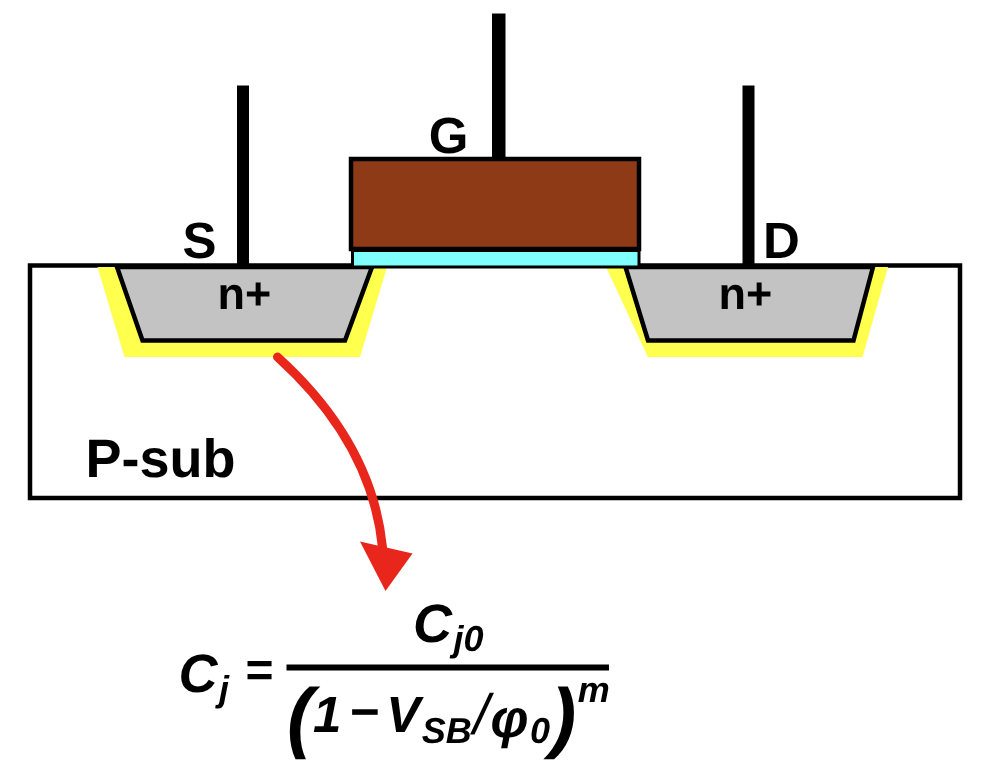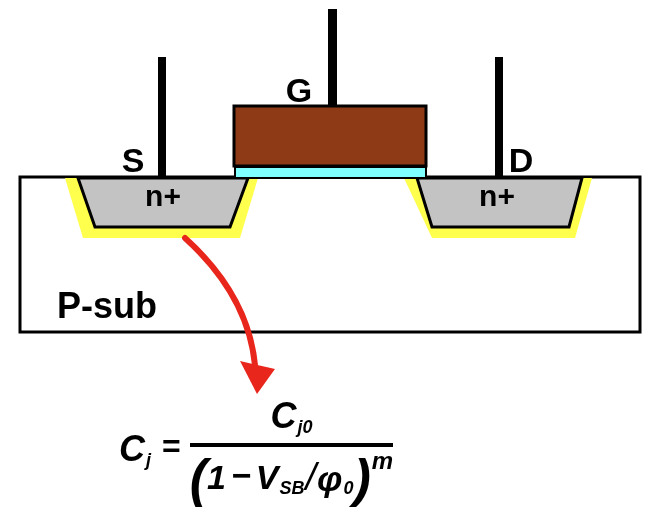--- a/index.html
+++ b/index.html
@@ -43,21 +43,21 @@
     font-style: italic;
     font-weight: bold;
     white-space: nowrap;
   }
   .f-lhs, .f-num, .f-den {
     display: flex;
     align-items: center;
   }
   .f-big  { font-size: 36px; line-height: 1; }
   .f-den .f-big { font-size: 34px; }
-  .f-sub  { font-size: 18px; line-height: 1; position: relative; top: 11px; margin-left: 1px; }
+  .f-sub  { font-size: 24px; line-height: 1; position: relative; top: 11px; margin-left: 1px; }
   .f-sup  { font-size: 24px; line-height: 1; position: relative; top: -16px; margin-left: 1px; }
   .f-eq   { font-size: 32px; font-style: normal; line-height: 1; margin: 0 9px 0 11px; position: relative; top: -3px; }
   .f-frac { display: flex; flex-direction: column; align-items: center; }
   .f-num  { height: 46px; padding-bottom: 4px; }
   .f-bar  { align-self: stretch; height: 4px; background: #000000; }
   .f-den  { height: 56px; padding-top: 2px; }
   .f-paren { font-size: 52px; line-height: 1; position: relative; top: 1px; }
   .f-minus { font-size: 34px; line-height: 1; margin: 0 5px; position: relative; top: -2px; }
   .f-slash { font-size: 38px; line-height: 1; font-weight: normal; margin: 0 1px; }
   .f-phi   { font-size: 36px; line-height: 1; position: relative; top: 2px; }

